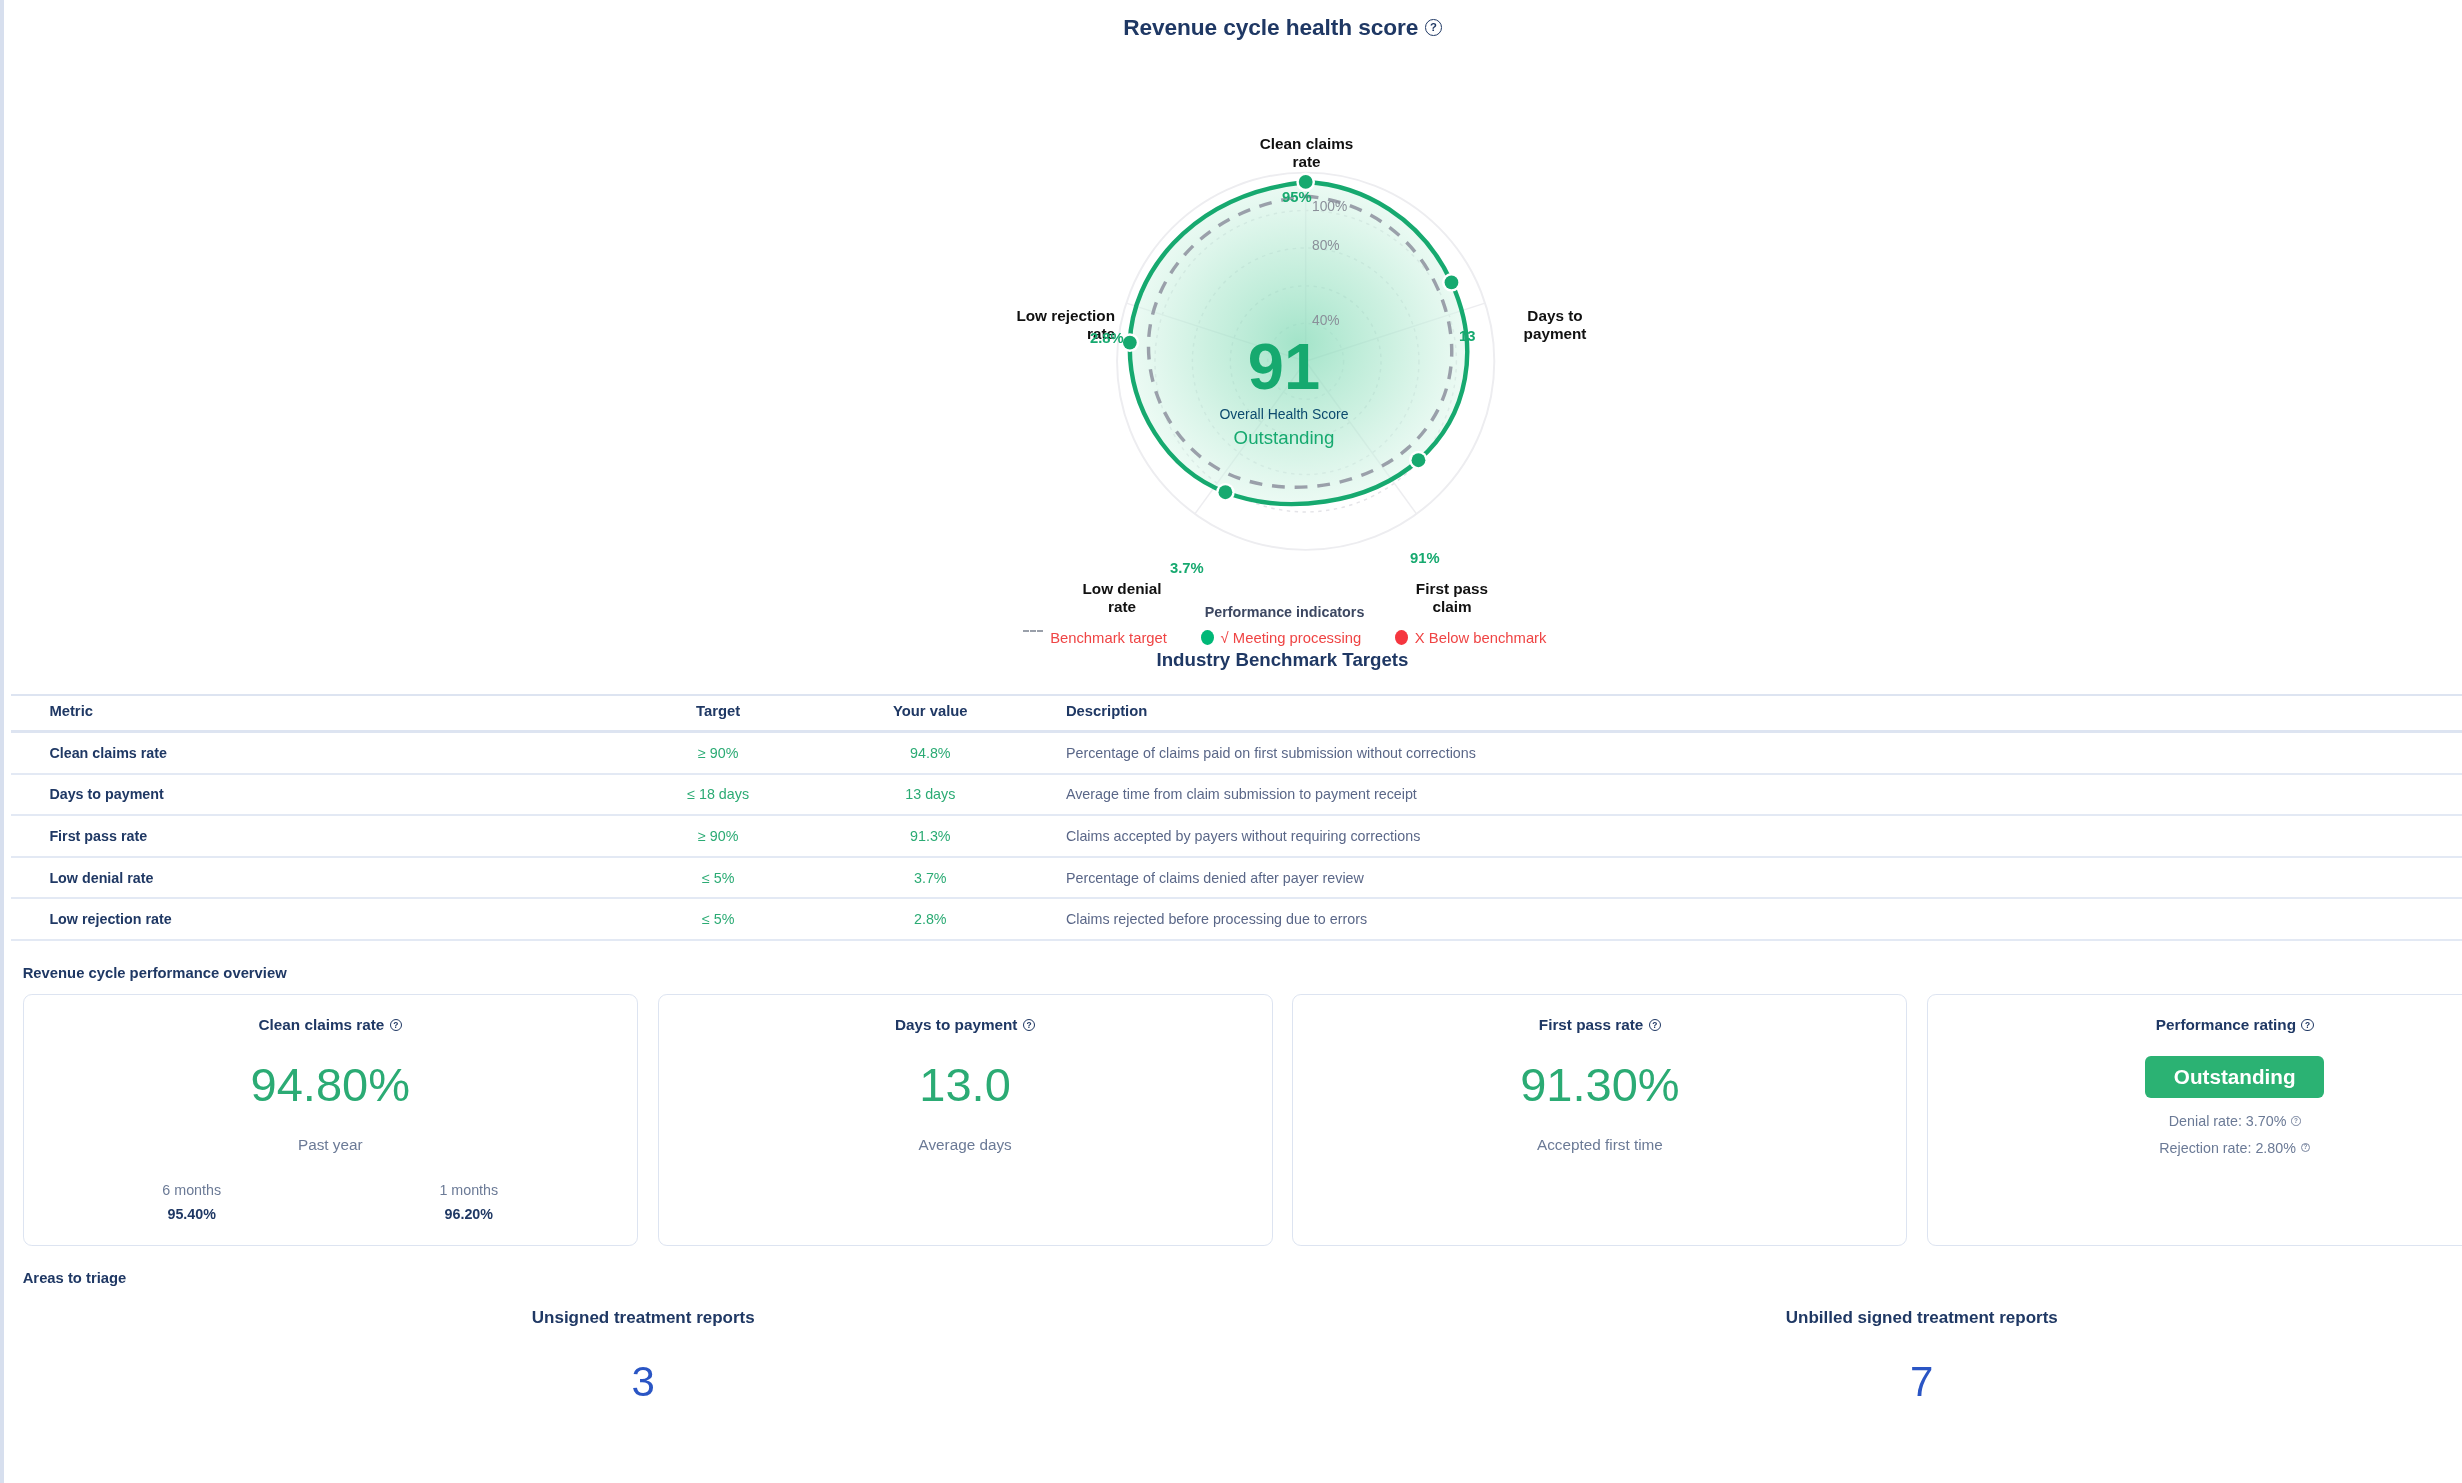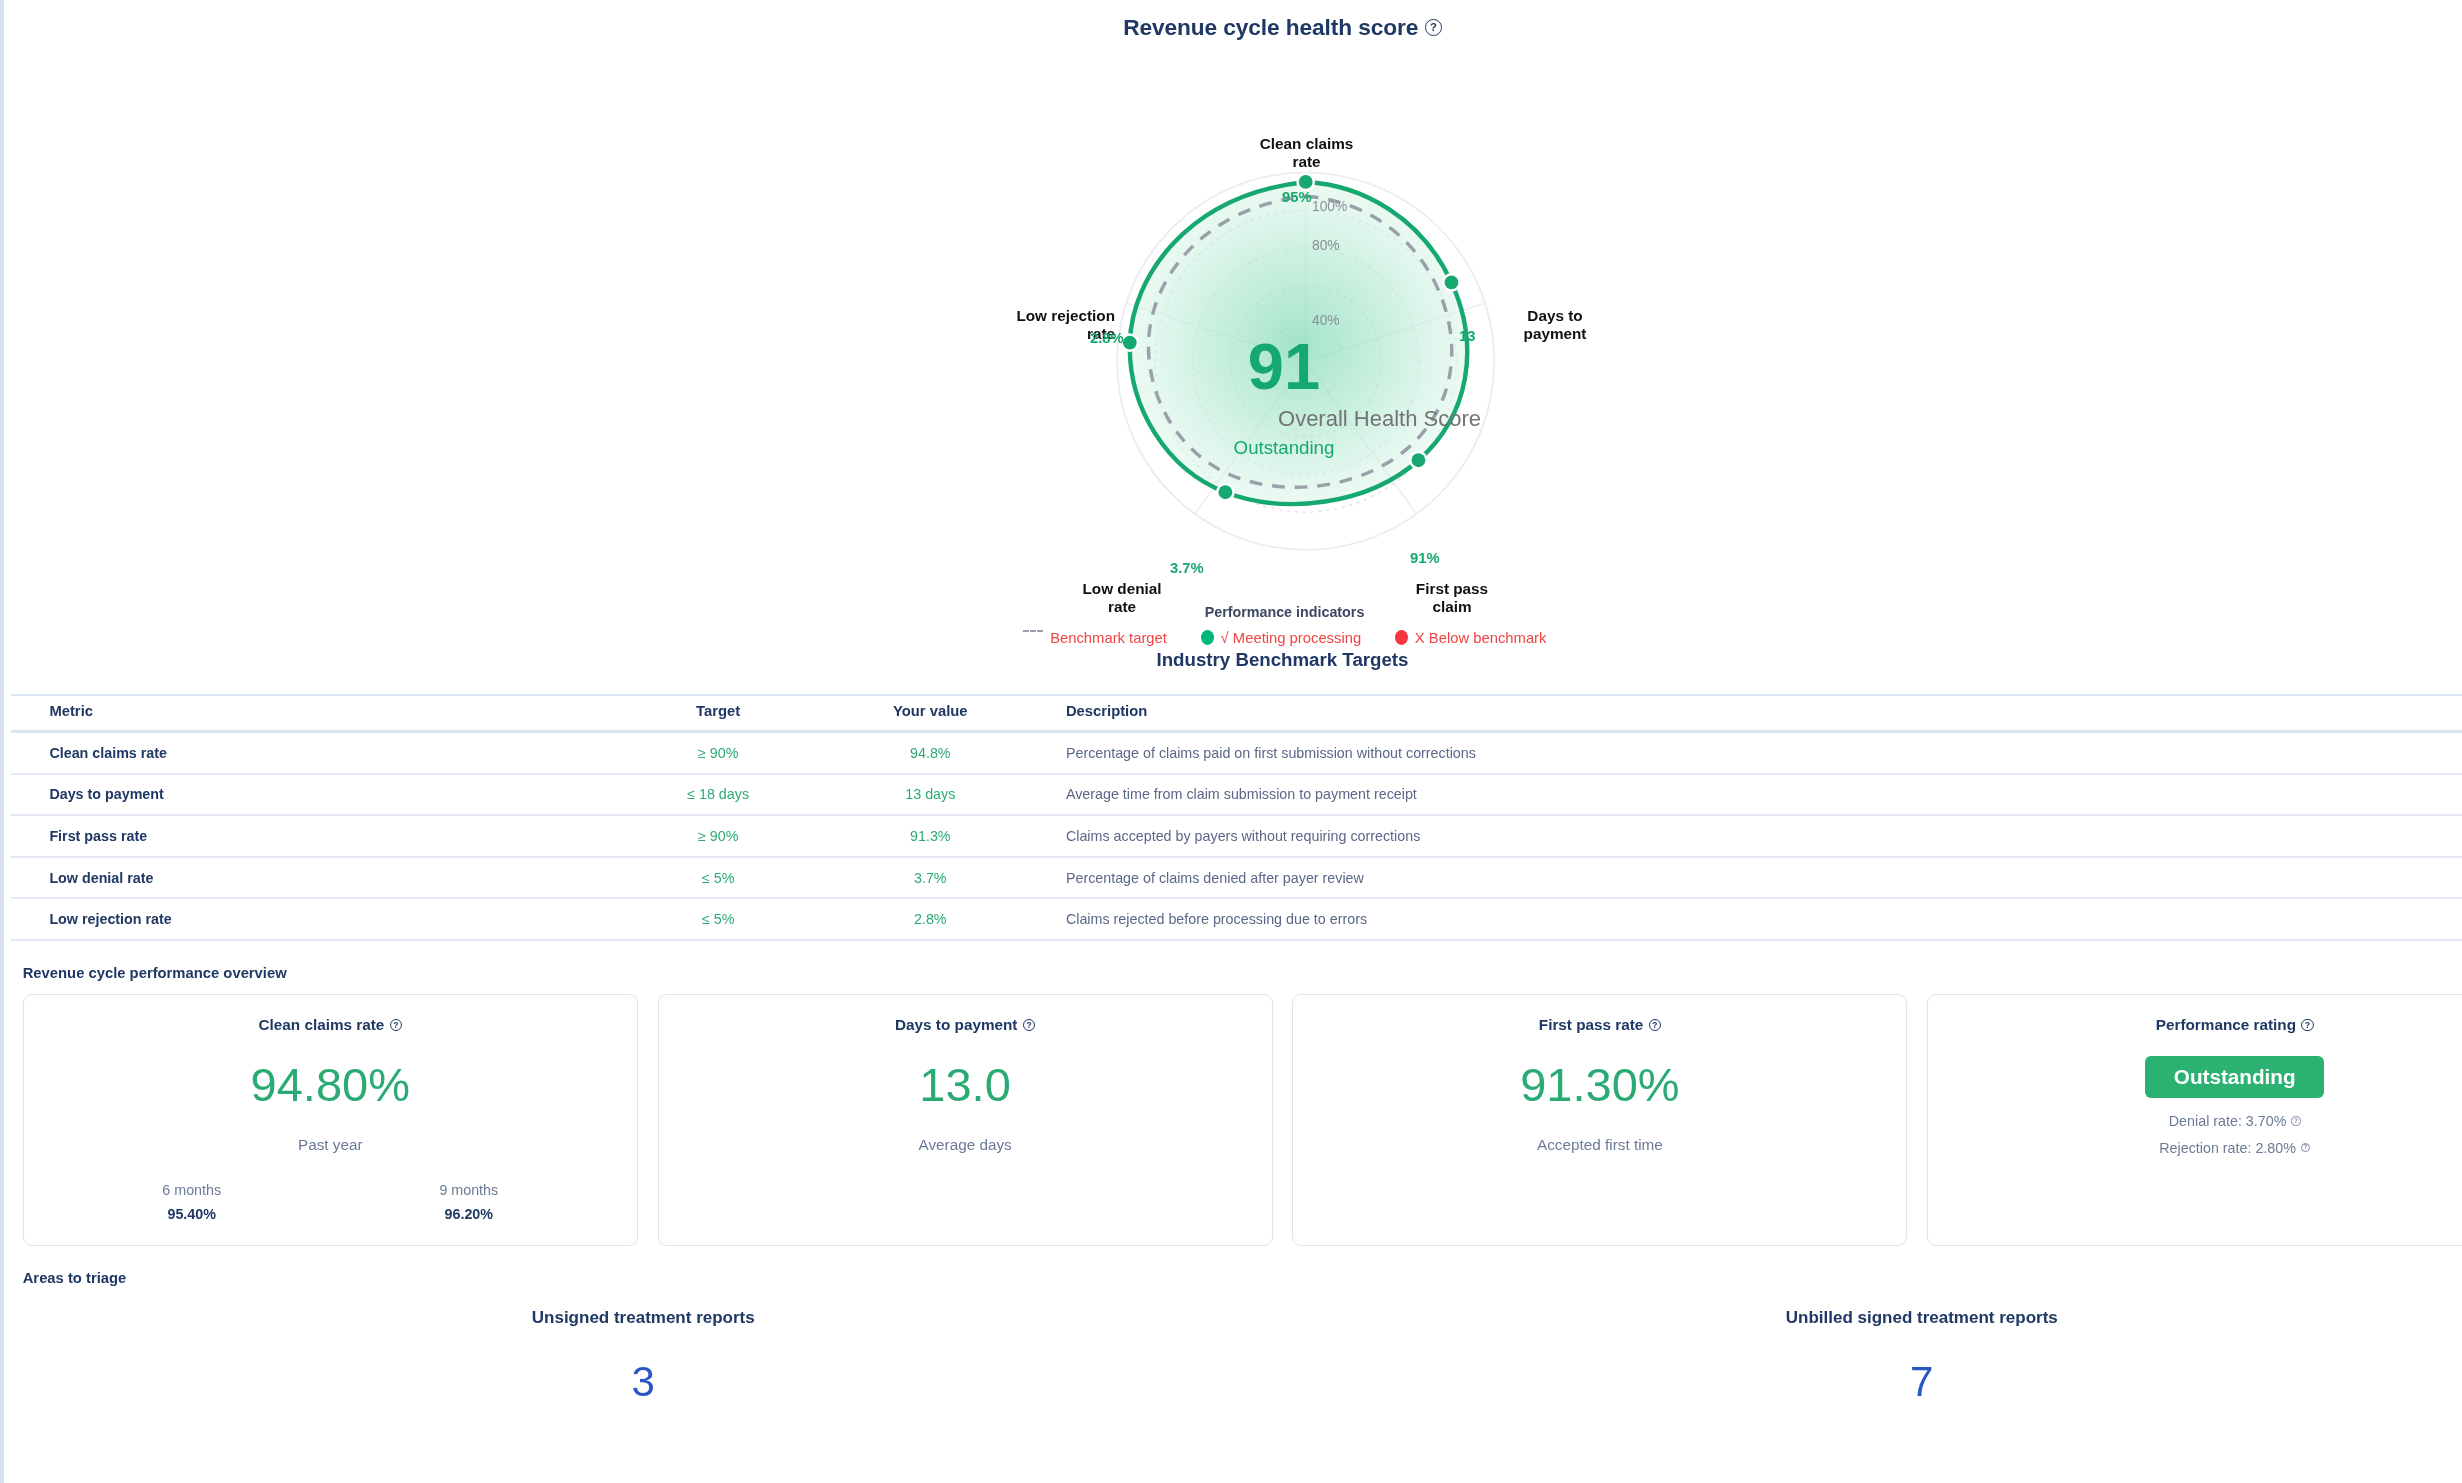--- a/index.html
+++ b/index.html
@@ -102,24 +102,23 @@
     left: 1083px;
     top: 295px;
   }
   .center-score .score {
     font-size: 65px;
     font-weight: 700;
     color: #16a96f;
     line-height: 0.95;
   }
   .center-score .score-sub {
-    font-size: 22px;
-    color: #737373;
+    font-size: 14px;
+    color: #0c4a6e;
     margin-top: 8.9px;
-    text-align: right;
   }
   .center-score .score-rating {
     font-size: 18.7px;
     color: #16a96f;
     margin-top: 4.9px;
   }
 
   .perf-indicators-label {
     position: absolute;
     left: 0; right: 0;
@@ -476,21 +475,21 @@
         <span class="help-icon sm">?</span>
       </div>
       <div class="kpi-value">94.80%</div>
       <div class="kpi-sub">Past year</div>
       <div class="kpi-splits">
         <div class="split-col">
           <div class="split-label">6 months</div>
           <div class="split-value">95.40%</div>
         </div>
         <div class="split-col">
-          <div class="split-label">9 months</div>
+          <div class="split-label">1 months</div>
           <div class="split-value">96.20%</div>
         </div>
       </div>
     </div>
 
     <div class="kpi-card">
       <div class="kpi-title">
         <span>Days to payment</span>
         <span class="help-icon sm">?</span>
       </div>

